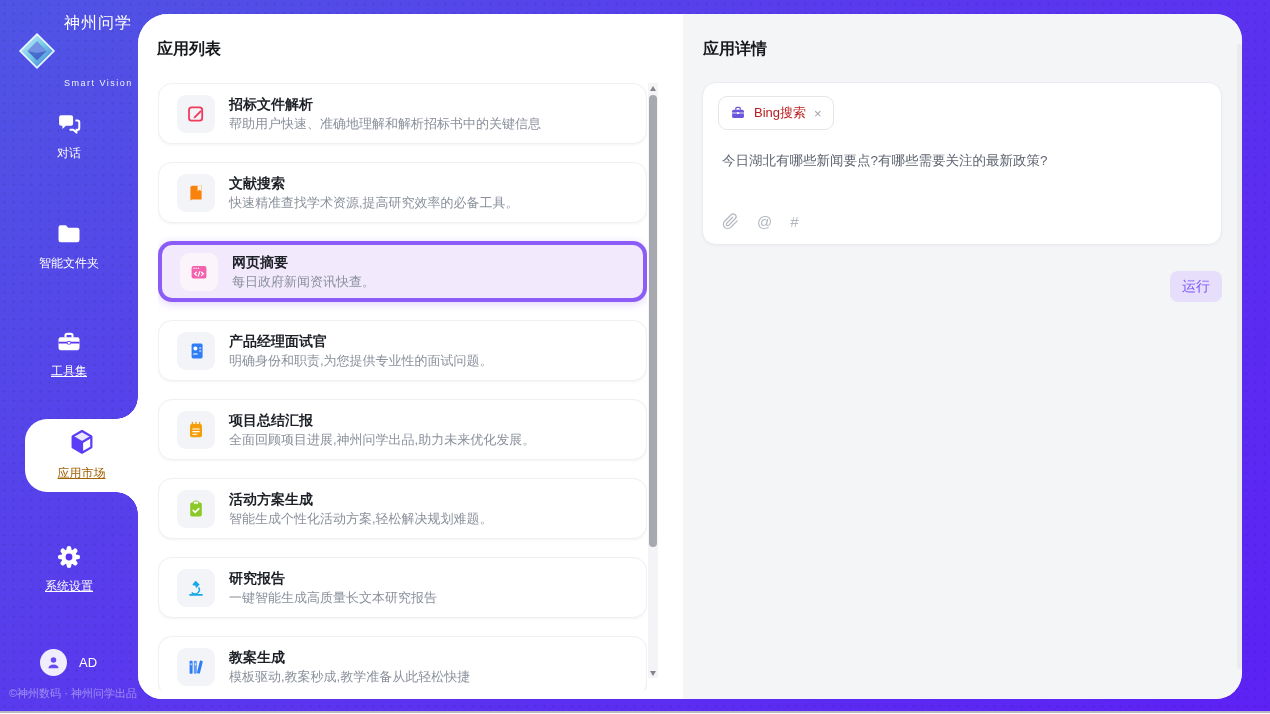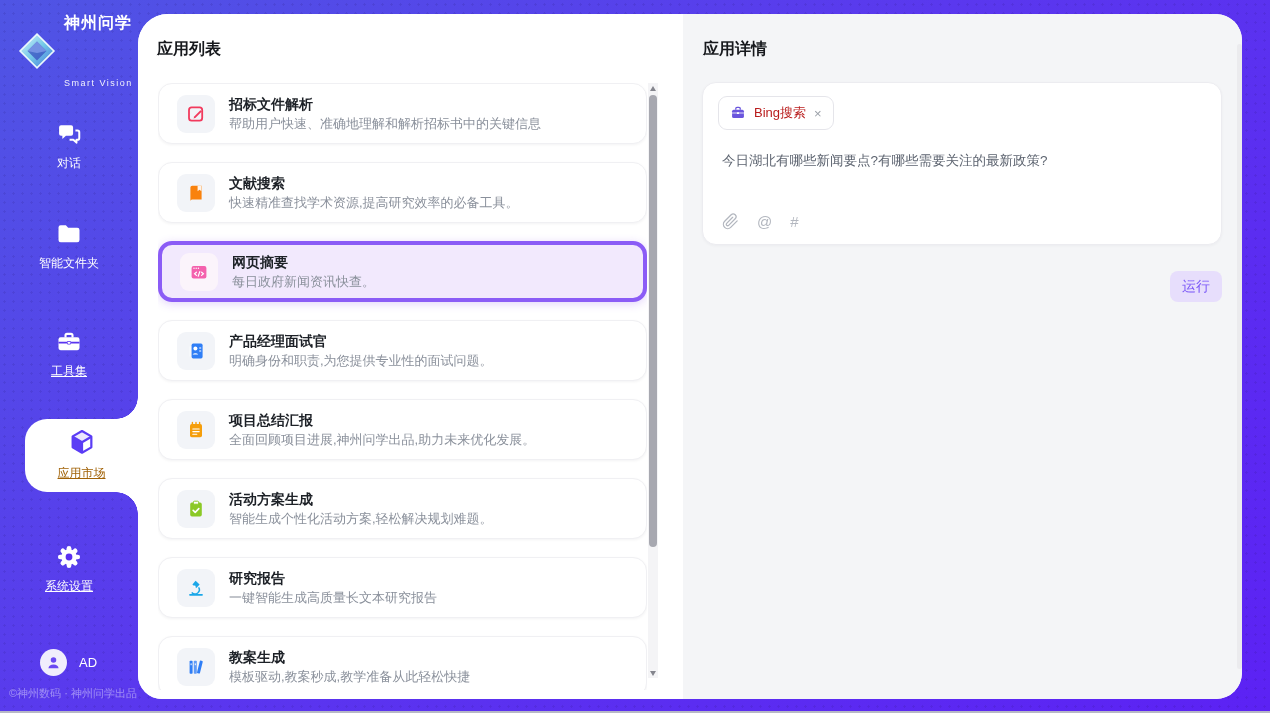--- a/index.html
+++ b/index.html
@@ -10,21 +10,21 @@
   .frame{position:absolute;left:0;top:0;width:1270px;height:711px;
     background:linear-gradient(140deg,#4f55e4 0%,#5a38ee 45%,#5c22f4 100%);}
   .frame .dots{position:absolute;inset:0;
     background-image:radial-gradient(rgba(20,5,80,.10) 1px,transparent 1.4px);
     background-size:9px 9px;}
   .bottom-line{position:absolute;left:0;top:711px;width:1270px;height:2px;background:#b7b8c6;}
 
   
   .sidebar{position:absolute;left:0;top:0;width:138px;height:711px;color:#fff;}
   .logo{position:absolute;left:18px;top:14px;display:flex;align-items:center;gap:8px;}
-  .logo-title{font-size:16px;font-weight:bold;letter-spacing:1px;line-height:18px;}
+  .logo-title{font-size:16px;font-weight:normal;letter-spacing:1px;line-height:18px;}
   .logo-sub{font-size:9px;letter-spacing:1.5px;opacity:.92;margin-top:46px;}
   .nav-item{position:absolute;left:0;width:138px;text-align:center;cursor:pointer;}
   .nav-item .nv-icon{display:block;margin:0 auto 7px;}
   .nav-label{font-size:12px;color:#fff;}
   .underlined .nav-label{text-decoration:underline;}
 
   
   .nav-active{position:absolute;left:25px;right:0;top:419px;height:73px;background:#fff;
     border-radius:22px 0 0 22px;text-align:center;padding-top:9px;box-sizing:border-box;cursor:pointer;}
   .nav-active::before{content:"";position:absolute;right:0;top:-22px;width:22px;height:22px;
@@ -108,21 +108,21 @@
         <polygon points="18,2 34,18 18,34 2,18" fill="url(#lg1)" stroke="#eaf7fc" stroke-width="1.6"></polygon>
         <polygon points="18,9 27,18 18,27 9,18" fill="#3a50c0" opacity=".75"></polygon>
         <polygon points="18,9 27,18 18,20 9,18" fill="#7f9be8" opacity=".8"></polygon>
       </svg>
       <div>
         <div class="logo-title">神州问学</div>
         <div class="logo-sub">Smart Vision</div>
       </div>
     </div>
 
-    <div class="nav-item" style="top:120px;">
+    <div class="nav-item" style="top:110px;">
       <svg class="nv-icon" width="28" height="28" viewBox="0 0 24 24">
         <path d="M3.5 6.2A1.7 1.7 0 0 1 5.2 4.5h8.6a1.7 1.7 0 0 1 1.7 1.7v5.6a1.7 1.7 0 0 1-1.7 1.7H9.4l-3.1 2.8v-2.8H5.2a1.7 1.7 0 0 1-1.7-1.7z" fill="#fff"></path>
         <path d="M17.5 8.9h1.7a1.6 1.6 0 0 1 1.6 1.6v4.9a1.6 1.6 0 0 1-1.6 1.6h-.8v2.4l-2.7-2.4h-3.2" fill="none" stroke="#fff" stroke-width="1.7" stroke-linejoin="round"></path>
       </svg>
       <div class="nav-label">对话</div>
     </div>
 
     <div class="nav-item" style="top:220px;">
       <svg class="nv-icon" width="28" height="28" viewBox="0 0 24 24">
         <path d="M3 6.4A1.9 1.9 0 0 1 4.9 4.5h4.4l2 2.2h7.8A1.9 1.9 0 0 1 21 8.6v8.5a1.9 1.9 0 0 1-1.9 1.9H4.9A1.9 1.9 0 0 1 3 17.1z" fill="#fff"></path>

